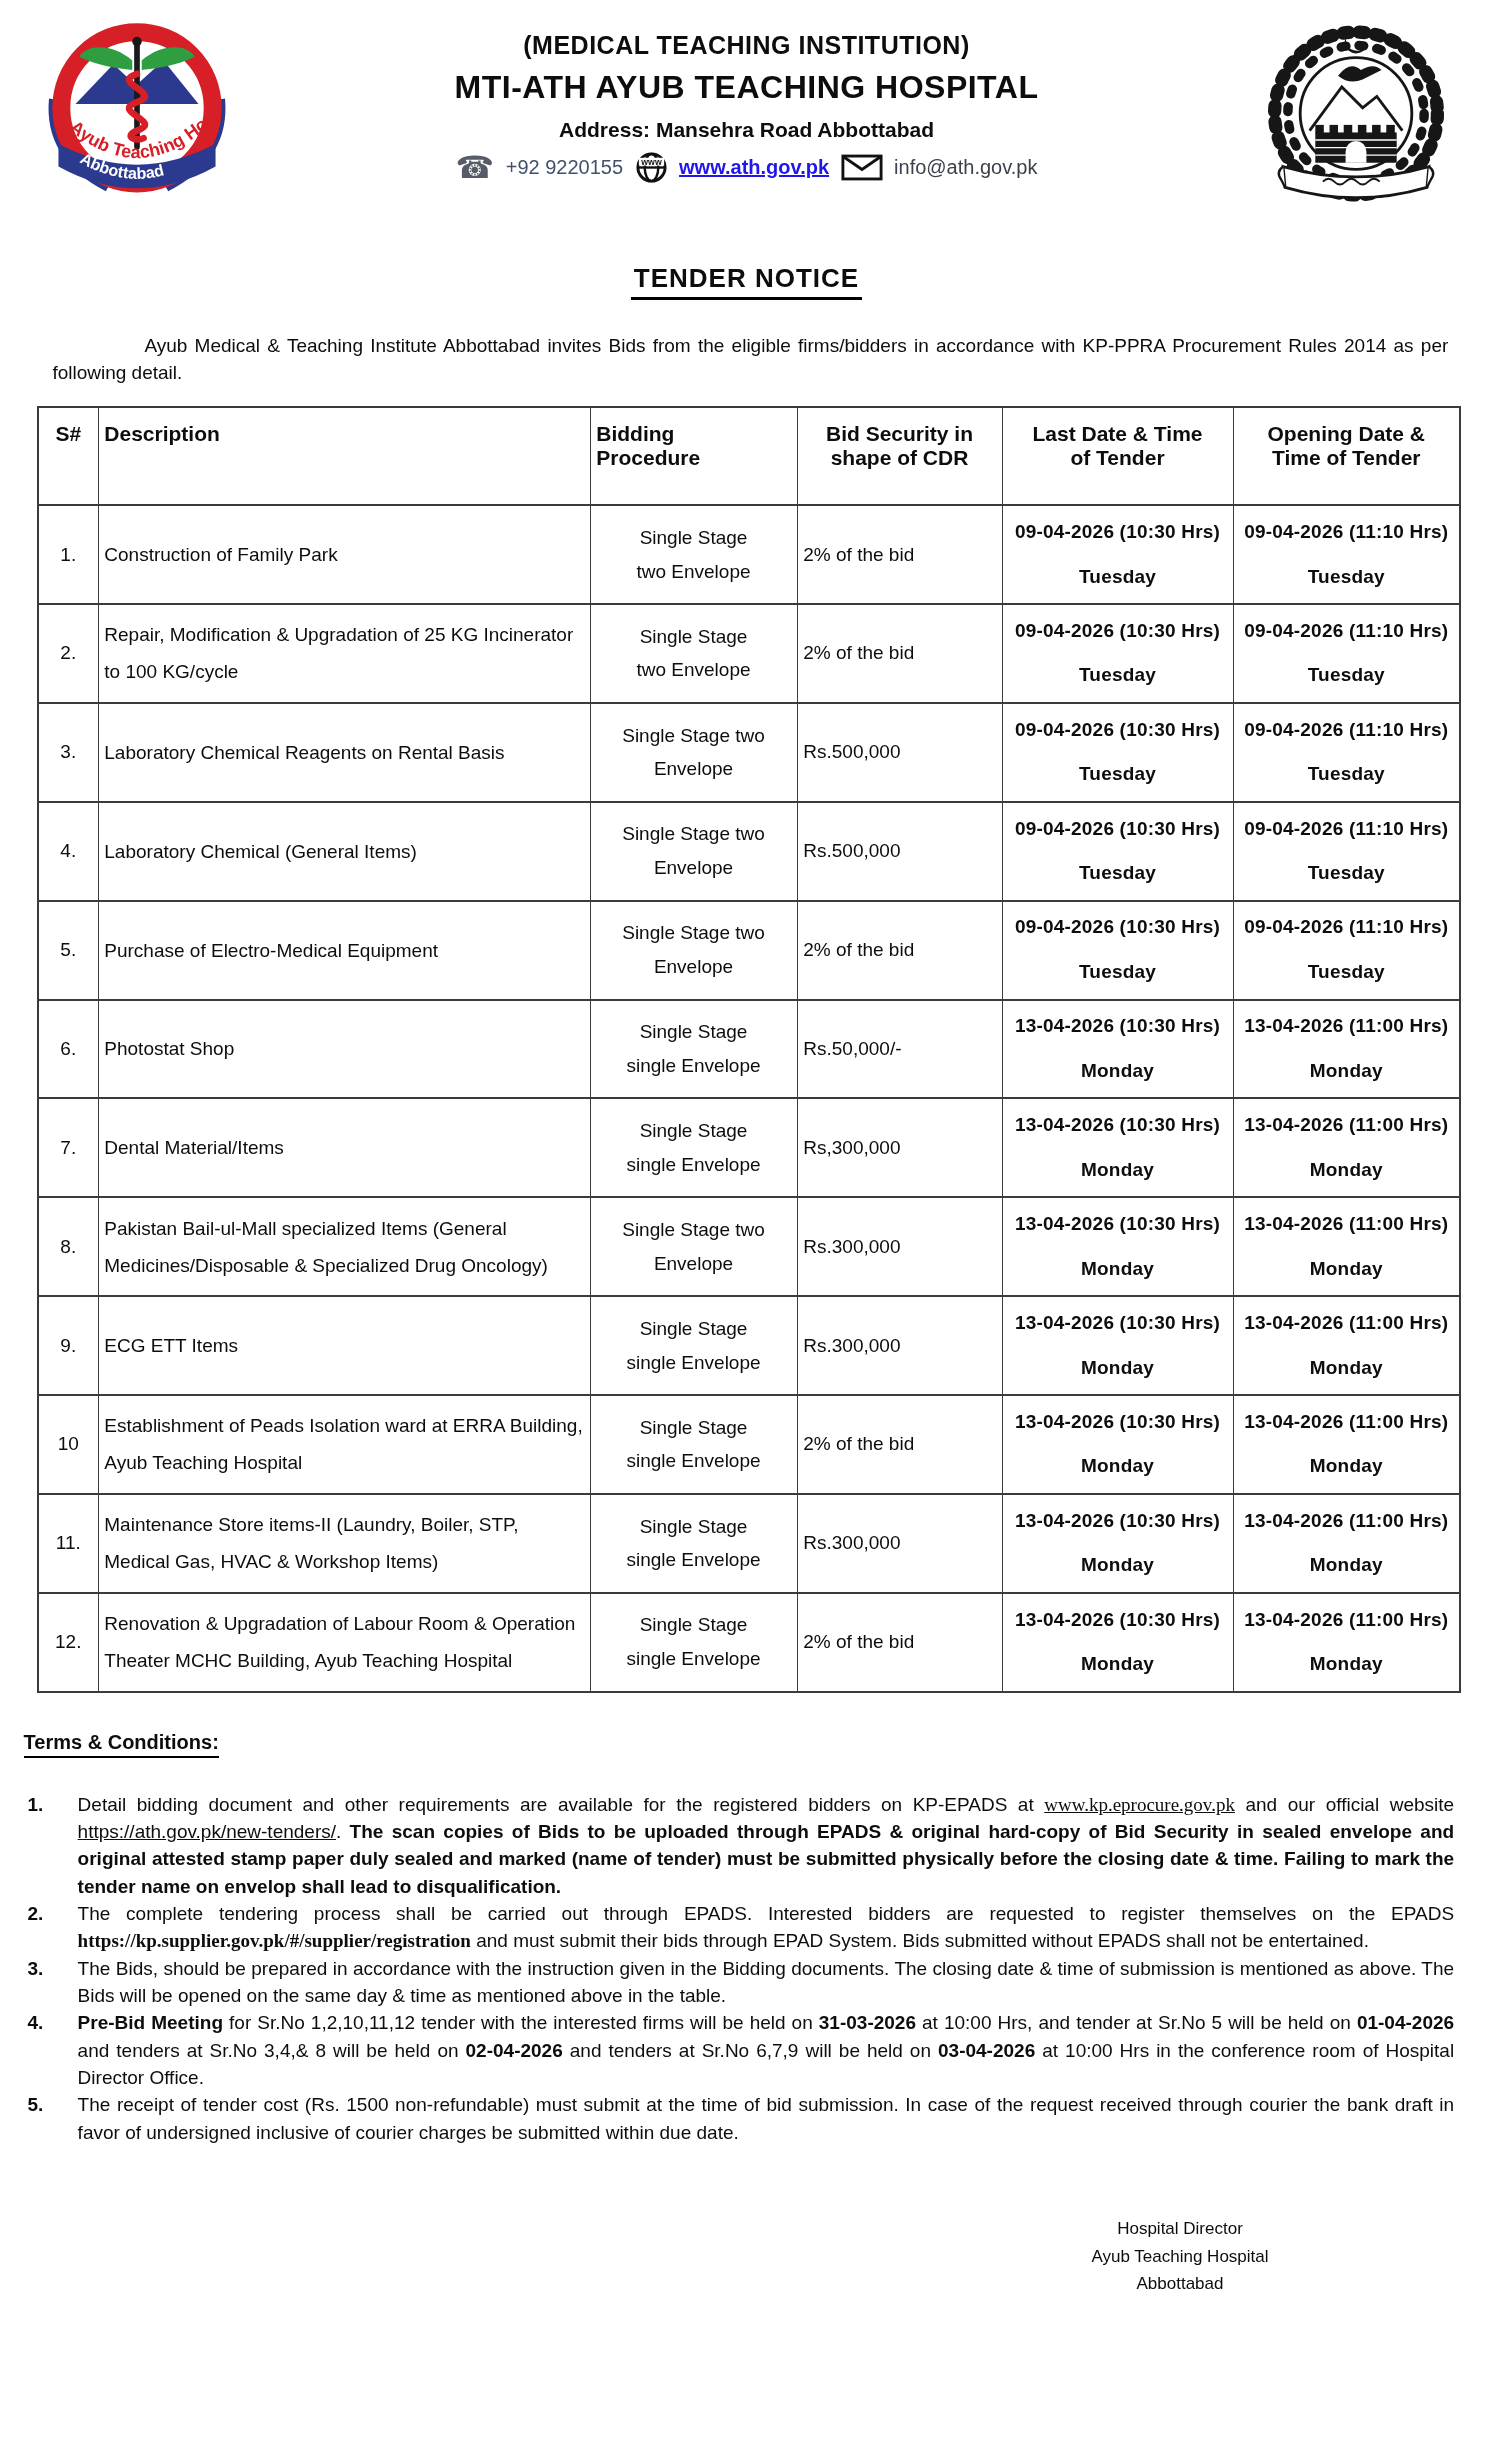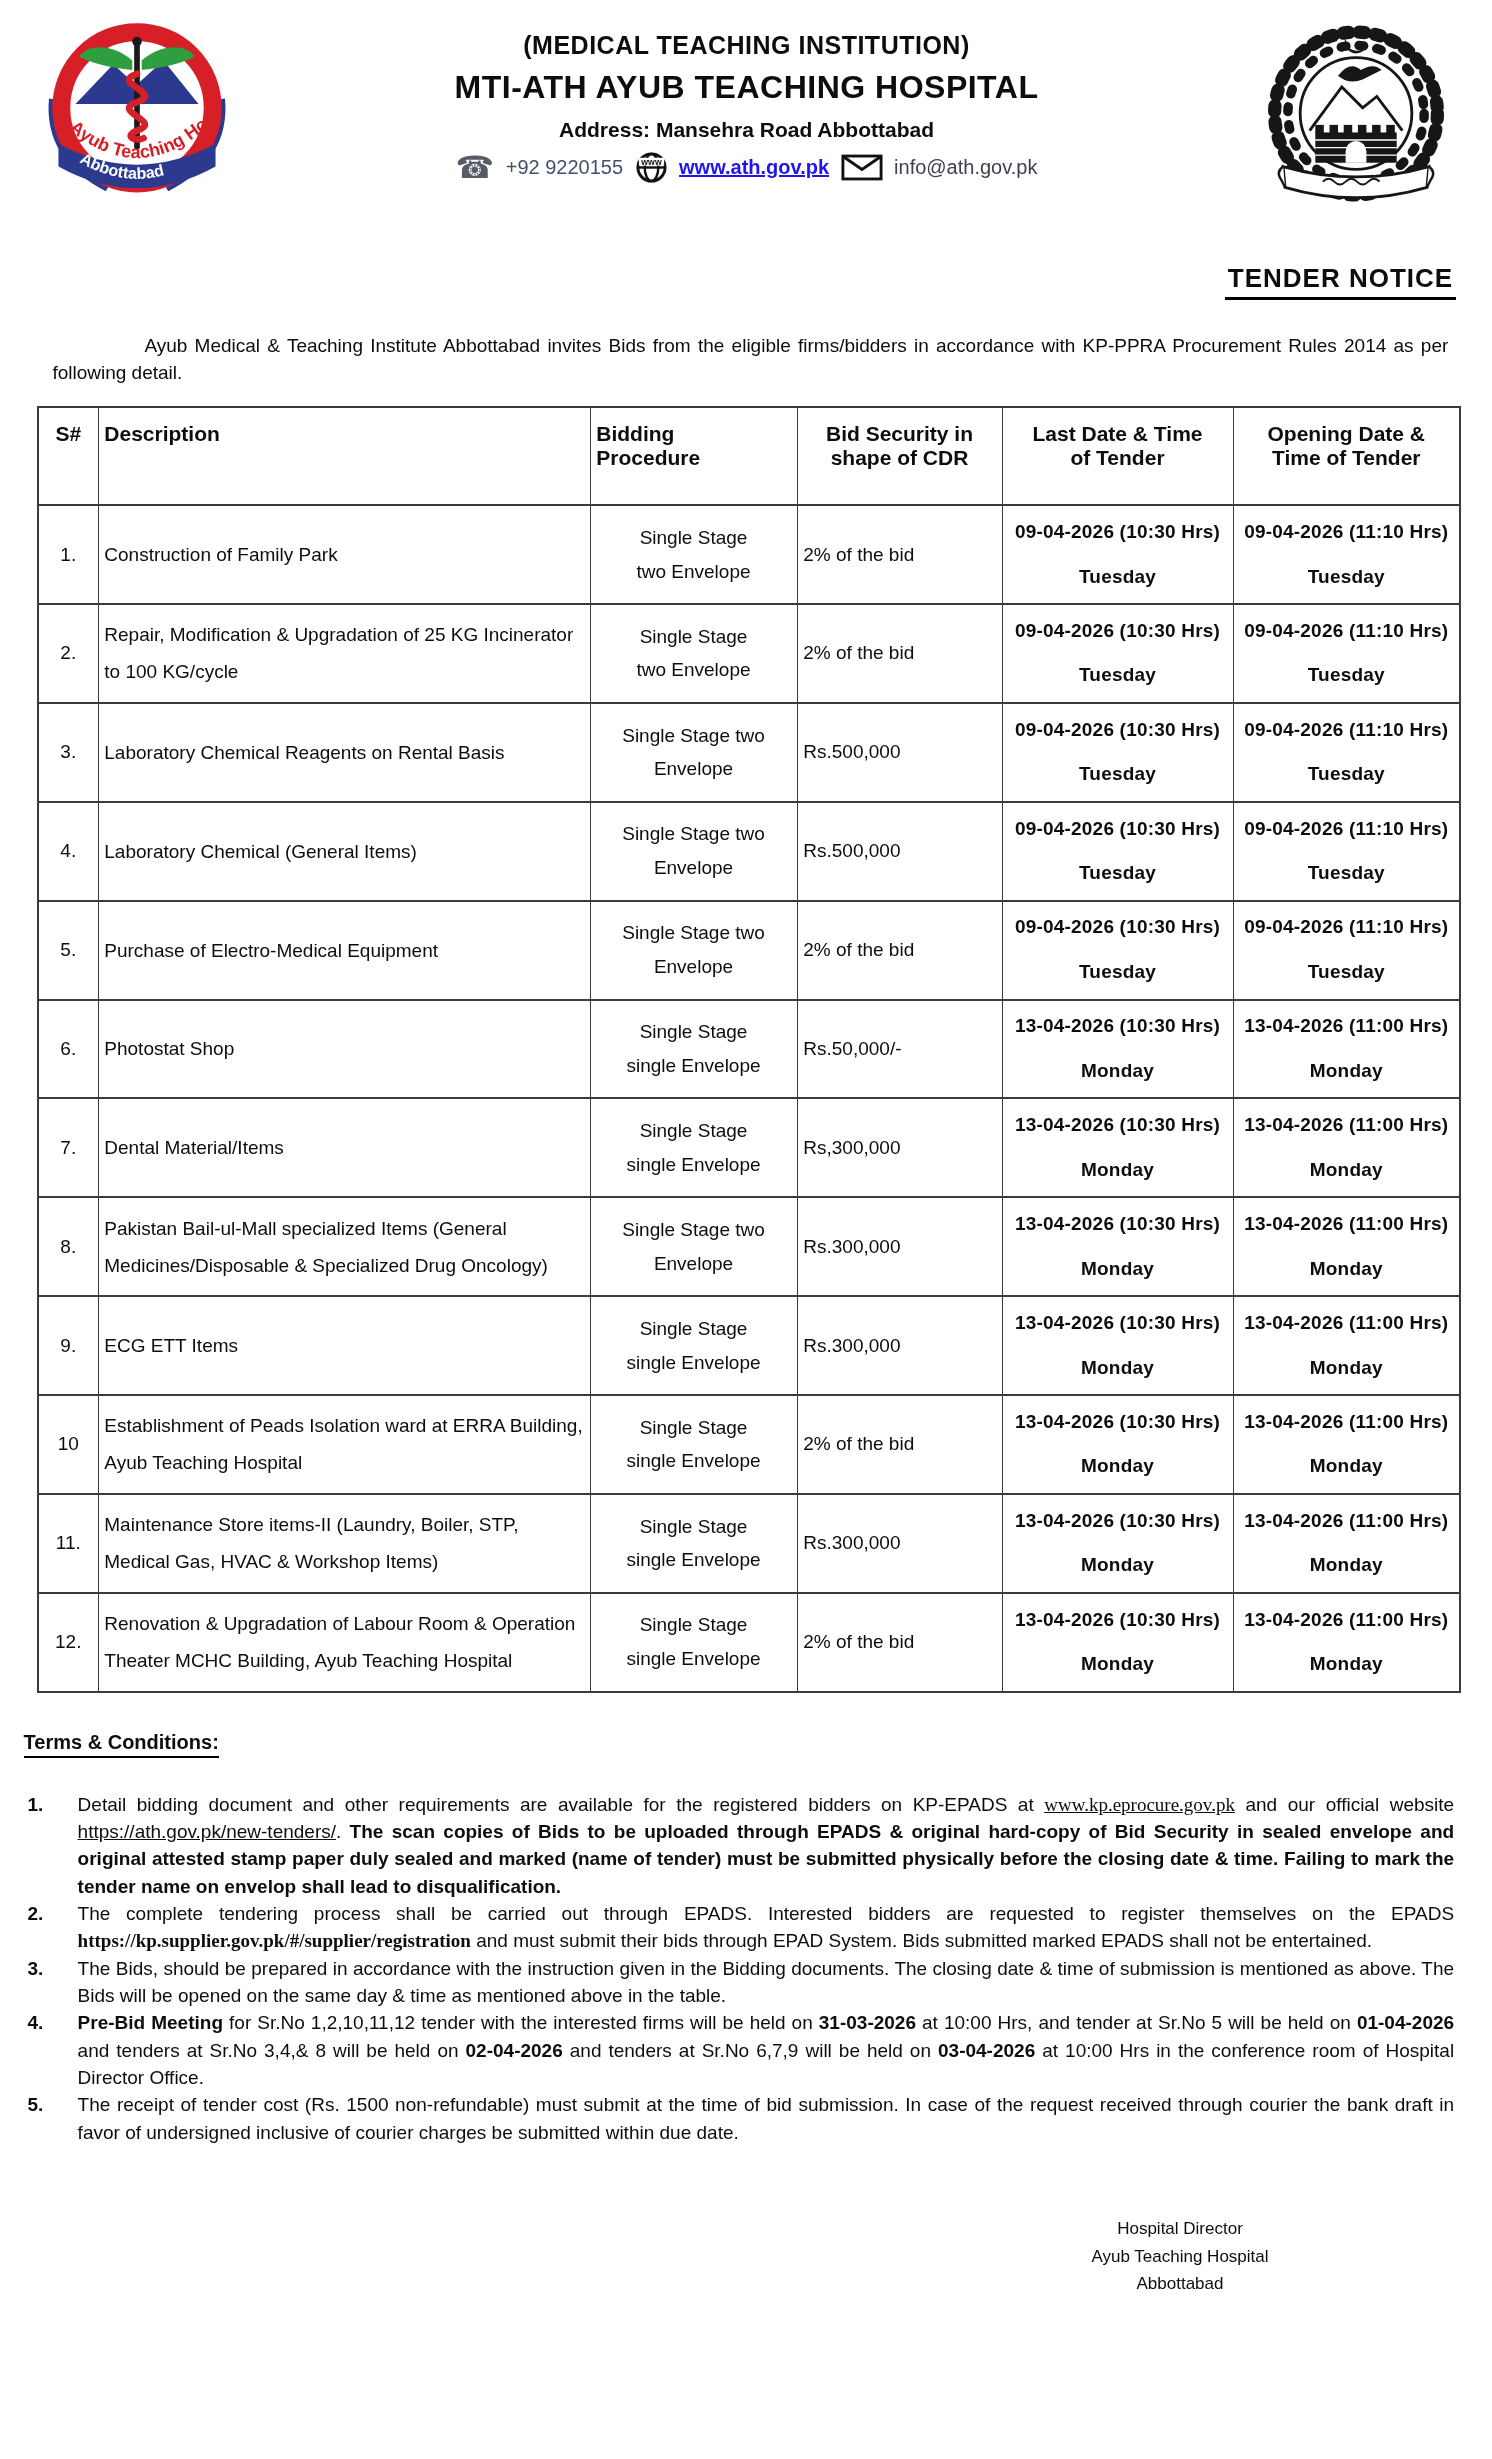--- a/index.html
+++ b/index.html
@@ -33,21 +33,21 @@
   .phone-glyph{font-size:31px;line-height:1;color:#565b67;}
   .weblink{color:var(--link);font-weight:700;text-decoration:underline;cursor:pointer;}
   .email{color:#3c414d;}
   .contact-row svg{display:block;}
 
   .office-wrap{text-align:center;margin-top:5.8px;}
   .office-bar{display:inline-block;background:var(--officeBg);color:#0a0a0a;
     font-size:29px;font-weight:800;letter-spacing:0.5px;padding:4.8px 17.3px 6.7px 17.3px;}
 
   
-  .doc-title-wrap{text-align:right;margin-top:52px;}
+  .doc-title-wrap{text-align:center;margin-top:52px;}
   .doc-title{display:inline-block;font-size:26px;font-weight:700;letter-spacing:1px;
     border-bottom:3.8px solid #000;padding:0 2.9px 2.9px 2.9px;}
   .intro{margin:33px 7.7px 0 15.4px;font-size:19px;line-height:1.42;text-align:justify;text-indent:92px;}
 
   
   table.tender{border-collapse:collapse;table-layout:fixed;width:1420px;margin-top:19px;
     border:2.9px solid var(--tableBorder);}
   table.tender th, table.tender td{border:1.9px solid var(--tableBorder);border-top-width:2.9px;border-bottom-width:2.9px;}
   table.tender th{font-size:21px;font-weight:700;vertical-align:top;padding:13.4px 5.8px 5.8px 5.8px;height:98px;}
   th.h-left{text-align:left;padding-left:11.5px;}
@@ -365,21 +365,21 @@
       <td class="cell-date"><span class="c-open pre">13-04-2026 (11:00 Hrs)
 Monday</span></td>
     </tr>
   </tbody>
   </table>
 
   <div class="terms">
     <span class="terms-heading">Terms &amp; Conditions:</span>
     <ol class="terms-list">
         <li><span>Detail bidding document and other requirements are available for the registered bidders on KP-EPADS at </span><span class="u serif">www.kp.eprocure.gov.pk</span><span> and our official website </span><span class="u">https://ath.gov.pk/new-tenders/</span><span>. </span><span class="b">The scan copies of Bids to be uploaded through EPADS &amp; original hard-copy of Bid Security in sealed envelope and original attested stamp paper duly sealed and marked (name of tender) must be submitted physically before the closing date &amp; time. Failing to mark the tender name on envelop shall lead to disqualification.</span></li>
-        <li><span>The complete tendering process shall be carried out through EPADS. Interested bidders are requested to register themselves on the EPADS </span><span class="b serif">https://kp.supplier.gov.pk/#/supplier/registration</span><span> and must submit their bids through EPAD System. Bids submitted marked EPADS shall not be entertained.</span></li>
+        <li><span>The complete tendering process shall be carried out through EPADS. Interested bidders are requested to register themselves on the EPADS </span><span class="b serif">https://kp.supplier.gov.pk/#/supplier/registration</span><span> and must submit their bids through EPAD System. Bids submitted without EPADS shall not be entertained.</span></li>
         <li><span>The Bids, should be prepared in accordance with the instruction given in the Bidding documents. The closing date &amp; time of submission is mentioned as above. The Bids will be opened on the same day &amp; time as mentioned above in the table.</span></li>
         <li><span class="b">Pre-Bid Meeting</span><span> for Sr.No 1,2,10,11,12 tender with the interested firms will be held on </span><span class="b">31-03-2026</span><span> at 10:00 Hrs, and tender at Sr.No 5 will be held on </span><span class="b">01-04-2026</span><span> and tenders at Sr.No 3,4,&amp; 8 will be held on </span><span class="b">02-04-2026</span><span> and tenders at Sr.No 6,7,9 will be held on </span><span class="b">03-04-2026</span><span> at 10:00 Hrs in the conference room of Hospital Director Office.</span></li>
         <li><span>The receipt of tender cost (Rs. 1500 non-refundable) must submit at the time of bid submission. In case of the request received through courier the bank draft in favor of undersigned inclusive of courier charges be submitted within due date.</span></li>
       </ol>
   </div>
 
   <div class="signature">
       <div>Hospital Director</div>
       <div>Ayub Teaching Hospital</div>
       <div>Abbottabad</div>

